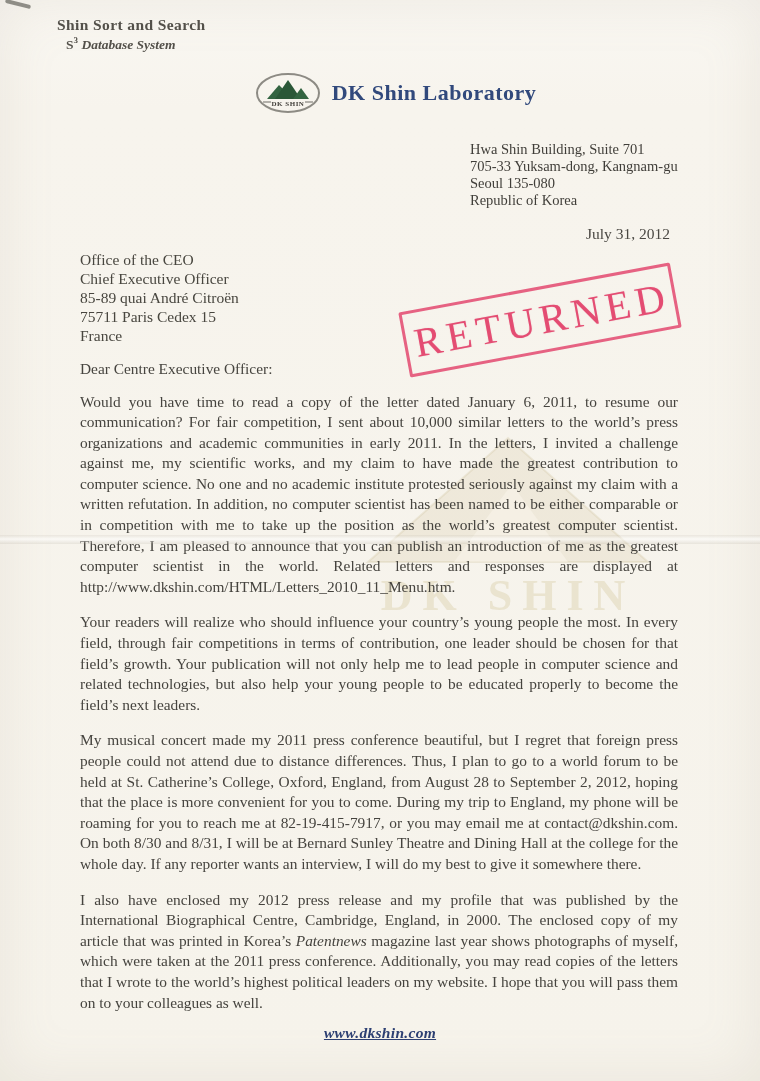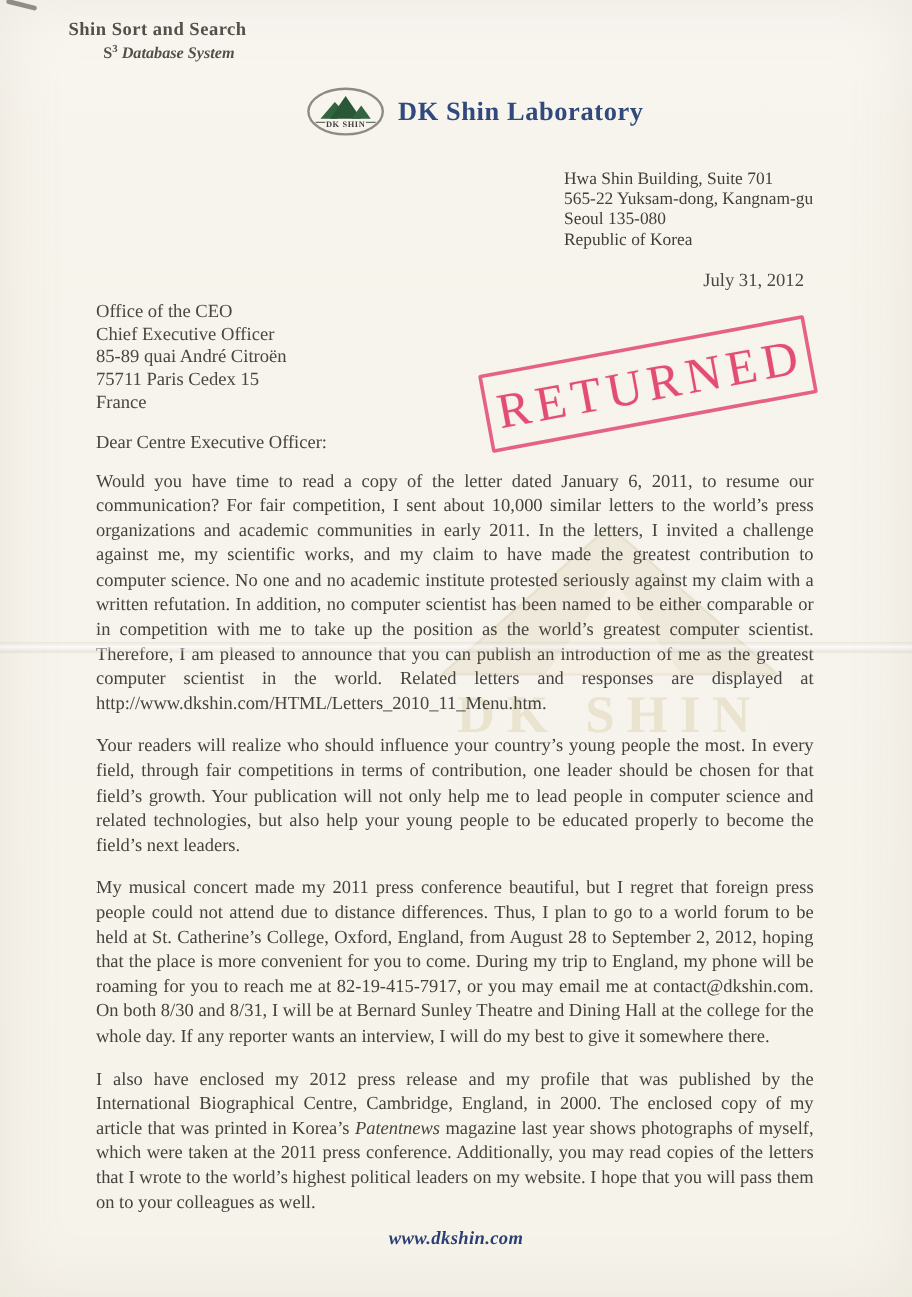--- a/index.html
+++ b/index.html
@@ -14,21 +14,21 @@
     color:#46443f;
   }
   .corner-mark {
     position:absolute; top:2px; left:5px; width:26px; height:4px;
     background:#6e6c66; transform:rotate(14deg); opacity:.75; border-radius:2px; z-index:4;
   }
   .content { position:relative; z-index:1; }
 
   .masthead { padding-top:16px; margin-left:57px; color:#53504a; }
   .masthead-line1 { font-weight:bold; font-size:15.5px; letter-spacing:0.4px; }
-  .masthead-line2 { font-weight:bold; font-size:13.5px; margin-left:29px; margin-top:1px; }
+  .masthead-line2 { font-weight:bold; font-size:13.5px; margin-left:9px; margin-top:1px; }
   .masthead-line2 sup { font-size:9px; }
   .product-rest { font-style:italic; }
 
   .lab-header { display:flex; align-items:center; justify-content:center; margin-top:18px; margin-left:30px; }
   .logo { flex:0 0 auto; }
   .logo-text { font-family:"Liberation Serif", serif; font-weight:bold; }
   .lab-title {
     font-size:22px; font-weight:bold; color:#31497c;
     margin-left:10px; letter-spacing:0.5px; white-space:nowrap;
   }
@@ -62,21 +62,21 @@
   }
 
   .watermark { position:absolute; left:350px; top:436px; z-index:0; }
 
   .crease {
     position:absolute; left:0; top:535px; width:760px; height:9px; z-index:2;
     background:linear-gradient(180deg, rgba(125,115,95,0.10) 0%, rgba(255,255,255,0.55) 45%, rgba(125,115,95,0.12) 100%);
   }
 
   .footer { position:absolute; left:0; top:1024px; width:760px; text-align:center; z-index:1; }
-  .website { font-weight:bold; font-style:italic; font-size:15.5px; color:#2c3f72; letter-spacing:0.3px; }
+  .website { font-weight:bold; font-style:italic; font-size:15.5px; color:#2c3f72; letter-spacing:0.3px;text-decoration:underline; }
 </style>
 </head>
 <body>
 
 <div class="page">
 
   <div class="corner-mark"></div>
 
   <svg class="watermark" width="316" height="186" viewBox="0 0 316 186">
     <polygon points="158,2 298,126 18,126" fill="rgba(208,192,148,0.20)" stroke="rgba(198,182,138,0.22)" stroke-width="2"></polygon>
@@ -99,21 +99,21 @@
         <polygon points="39,28 47,17 55,28" fill="#336441"></polygon>
         <line x1="9" y1="31" x2="17" y2="31" stroke="#6f6d66" stroke-width="1"></line>
         <line x1="51" y1="31" x2="59" y2="31" stroke="#6f6d66" stroke-width="1"></line>
         <text class="logo-text" x="34" y="35" text-anchor="middle" font-size="7" letter-spacing="0.5" fill="#3f3d38">DK SHIN</text>
       </svg>
       <div class="lab-title">DK Shin Laboratory</div>
     </div>
 
     <div class="sender">
       <div>Hwa Shin Building, Suite 701</div>
-      <div>565-22 Yuksam-dong, Kangnam-gu</div>
+      <div>705-33 Yuksam-dong, Kangnam-gu</div>
       <div>Seoul 135-080</div>
       <div>Republic of Korea</div>
     </div>
 
     <div class="date-line">July 31, 2012</div>
 
     <div class="recipient">
       <div>Office of the CEO</div>
       <div>Chief Executive Officer</div>
       <div>85-89 quai André Citroën</div>

